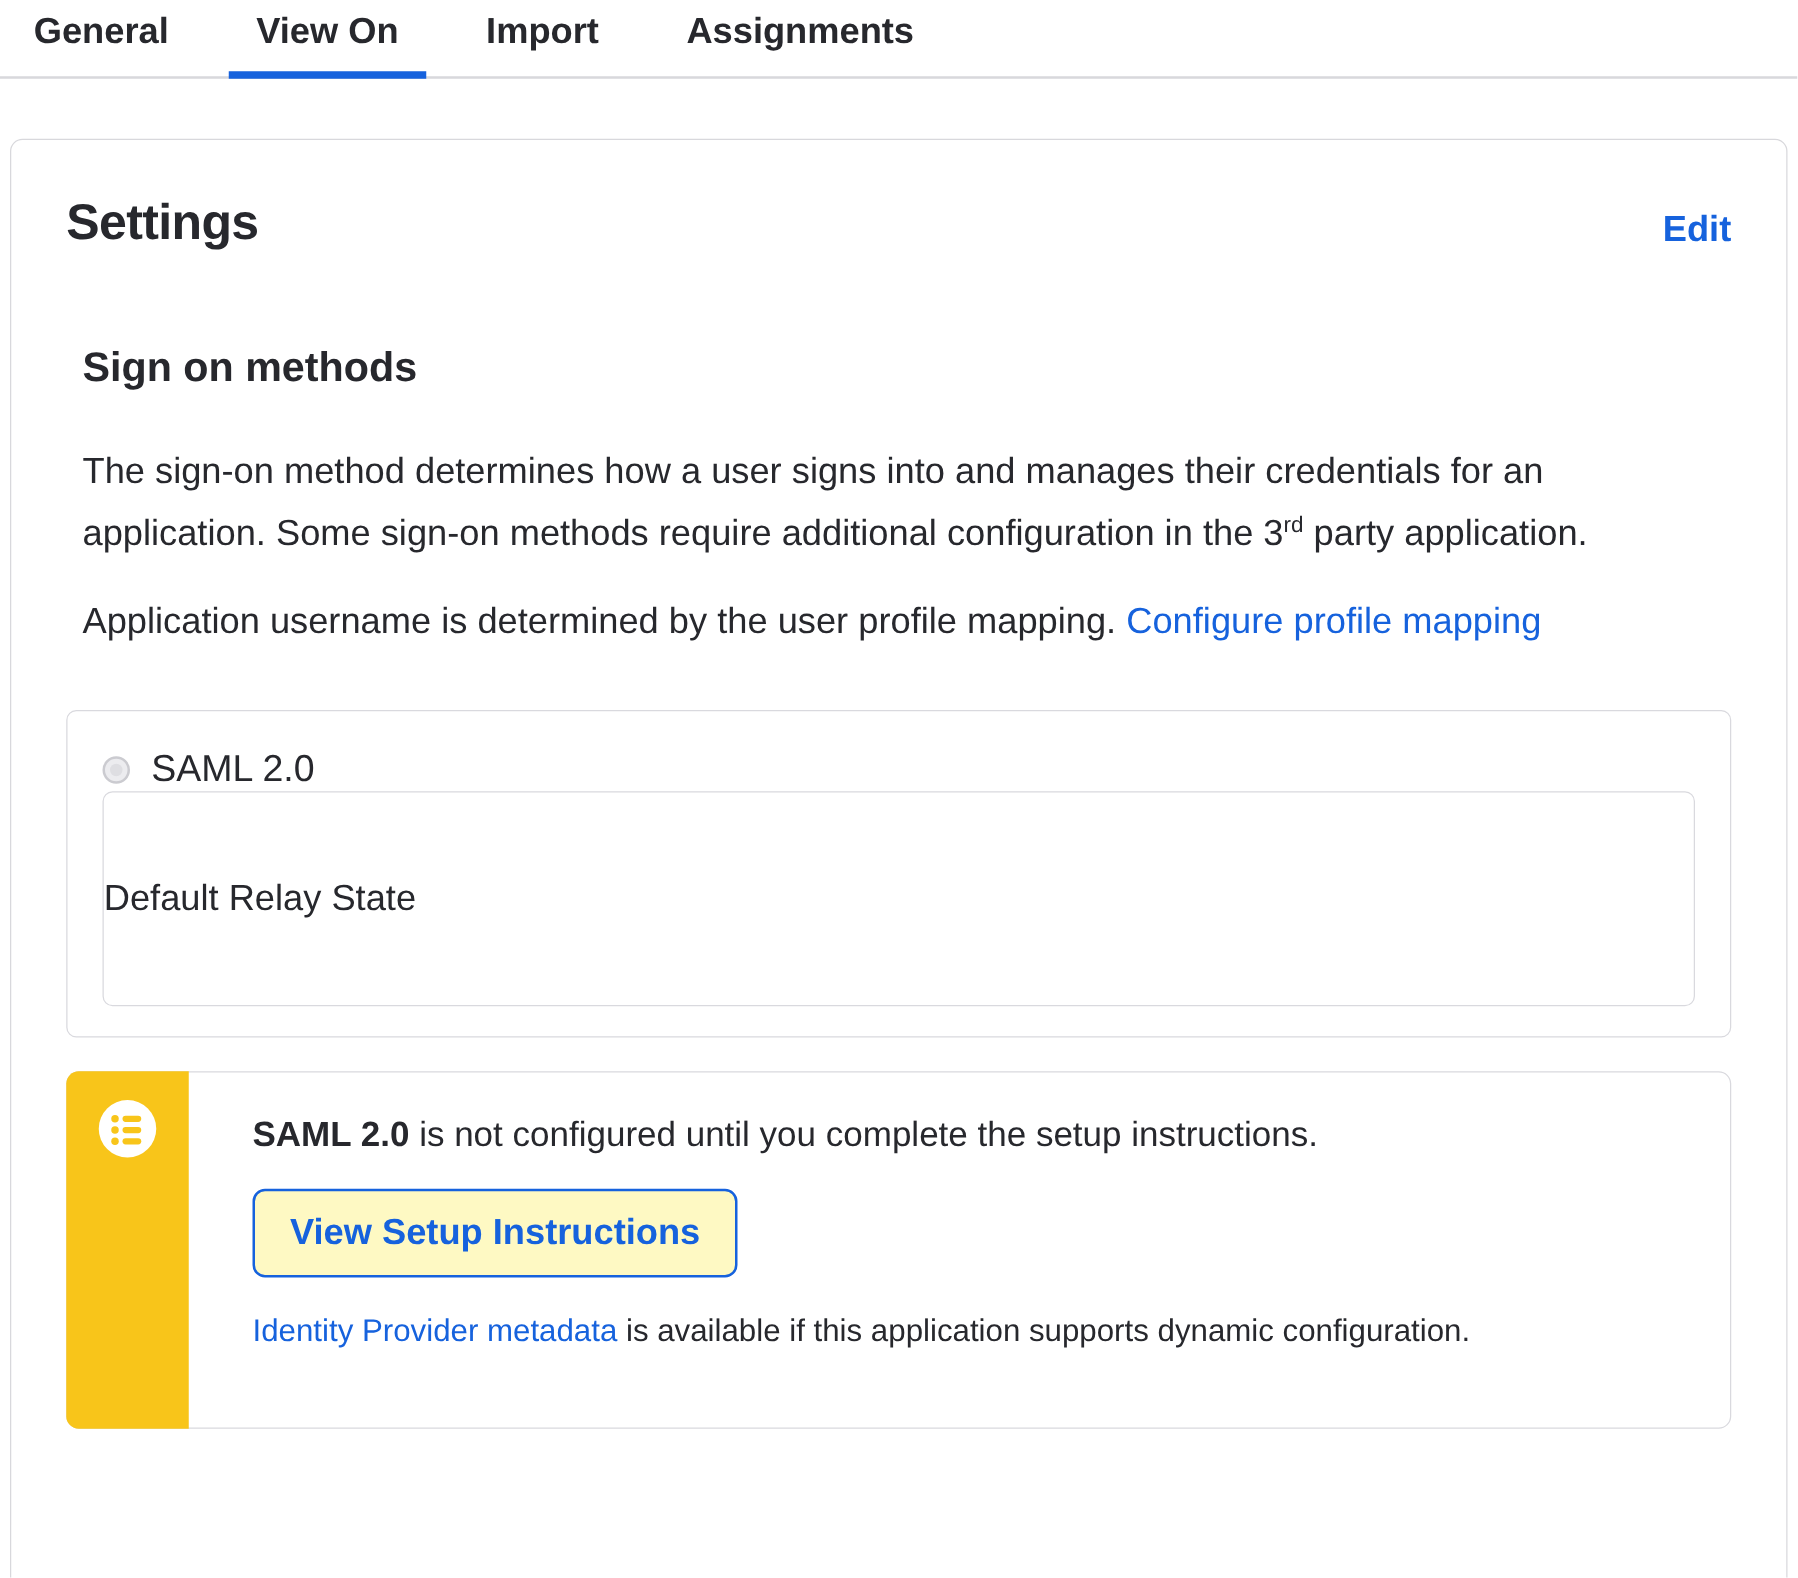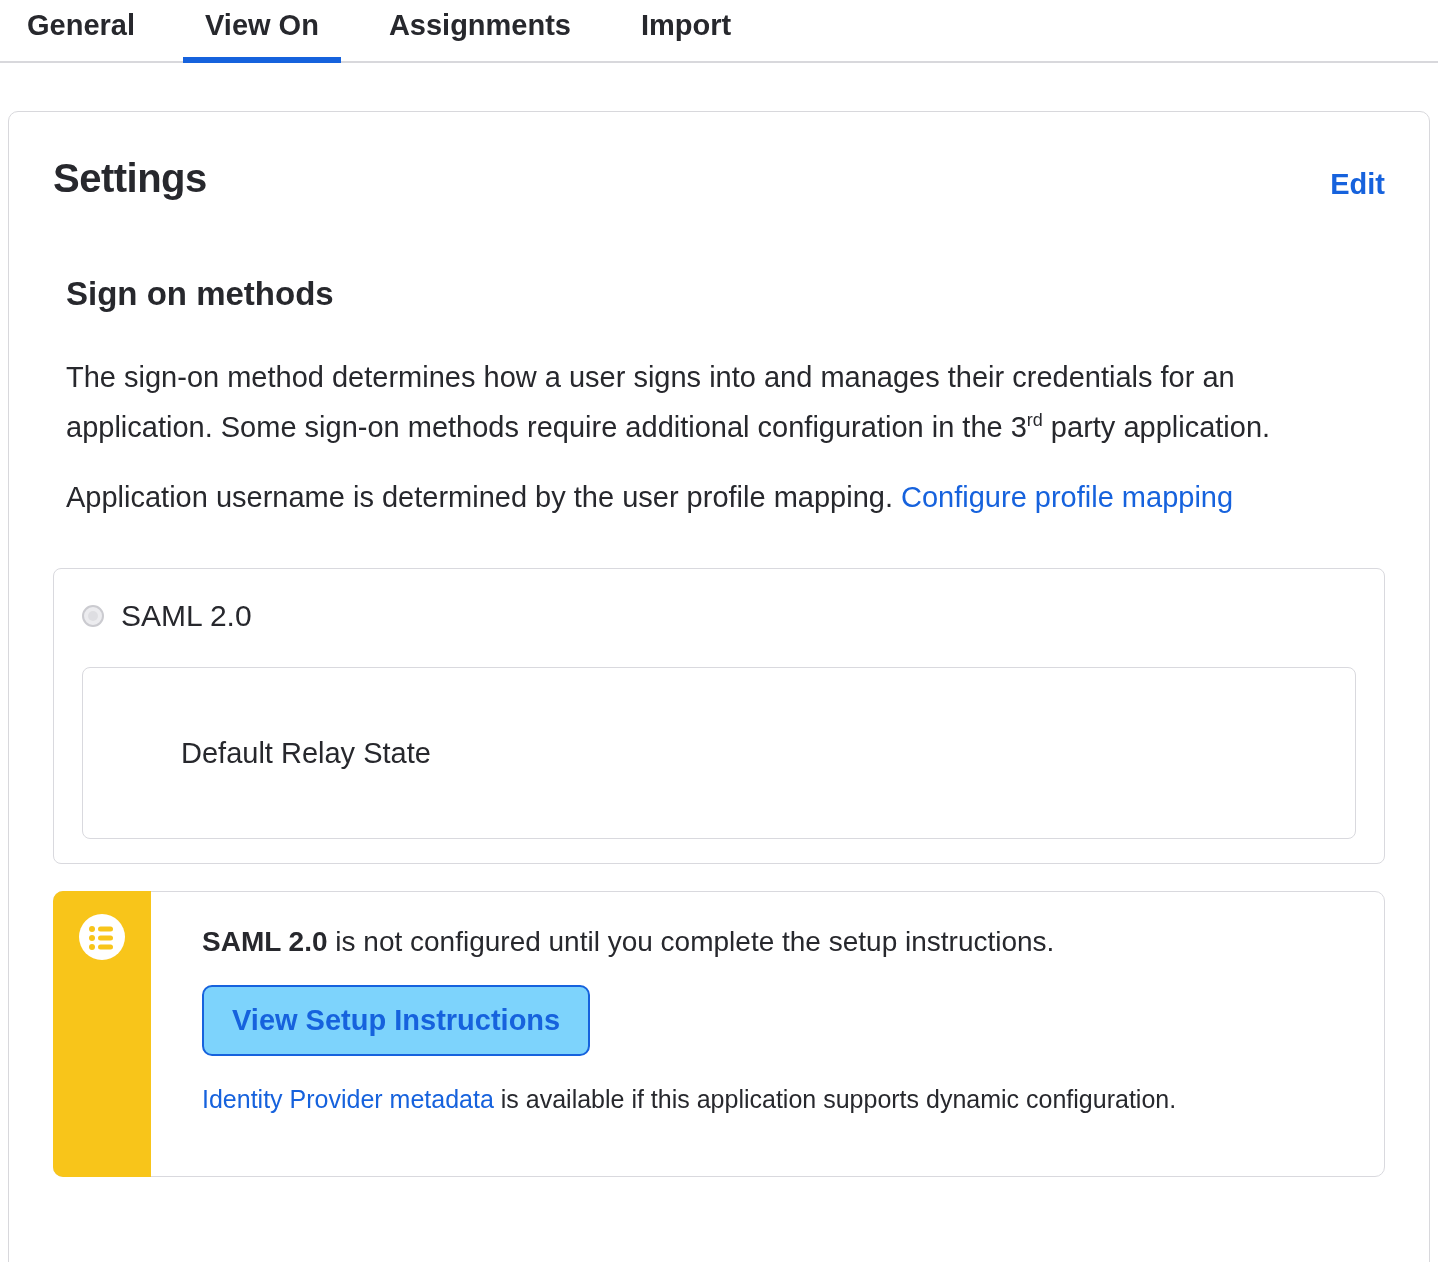--- a/index.html
+++ b/index.html
@@ -48,54 +48,54 @@
   .radio{
     width:22px;height:22px;border-radius:50%;flex:0 0 auto;
     border:2px solid #cbcbd0;background:#ececef;position:relative;cursor:default;
   }
   .radio::after{
     content:"";position:absolute;left:50%;top:50%;width:10px;height:10px;margin:-5px 0 0 -5px;
     border-radius:50%;background:#dedee2;
   }
   .radio-label{font-size:30px;}
   .inner-box{
-    margin-top:34px;height:172px;border:1px solid #d9d9de;border-radius:8px;
-    display:flex;align-items:center;padding-left:98px;
+    height:172px;border:1px solid #d9d9de;border-radius:8px;
+    display:flex;align-items:center;
   }
   .field-label{font-size:29px;}
   
   .callout{
     position:relative;margin-top:27px;min-height:286px;
     border:1px solid #d9d9de;border-radius:10px;background:#fff;
   }
   .stripe{
     position:absolute;left:-1px;top:-1px;bottom:-1px;width:98px;
     background:var(--yellow);border-radius:10px 0 0 10px;
   }
   .stripe svg{position:absolute;top:22px;left:25px;}
   .callout-body{padding:32px 40px 38px 148px;}
   .callout-text{margin:0;font-size:28px;line-height:1.25;}
   .callout-text b{font-weight:700;}
   .setup-btn{
     margin-top:26px;display:inline-block;
     font-family:"Liberation Sans",sans-serif;
     font-size:29px;font-weight:700;color:var(--blue);
-    background:#7dd3fc;border:2px solid var(--blue);border-radius:10px;
+    background:#fef9c3;border:2px solid var(--blue);border-radius:10px;
     padding:17px 28px;cursor:pointer;
   }
   .metadata{margin:28px 0 0;font-size:25px;line-height:1.25;}
 </style>
 </head>
 <body>
 
 <nav class="tabs">
   <div class="tab">General</div>
   <div class="tab active">View On</div>
+  <div class="tab">Import</div>
   <div class="tab">Assignments</div>
-  <div class="tab">Import</div>
 </nav>
 
 <main class="card">
 
   <div class="card-header">
     <h1 class="card-title">Settings</h1>
     <a class="edit-link">Edit</a>
   </div>
 
   <div class="section">

